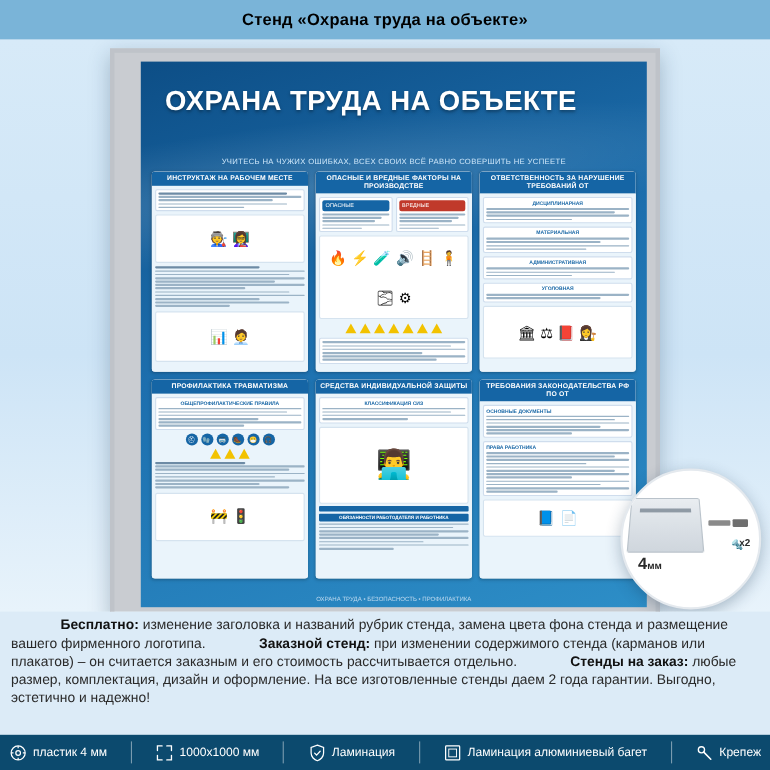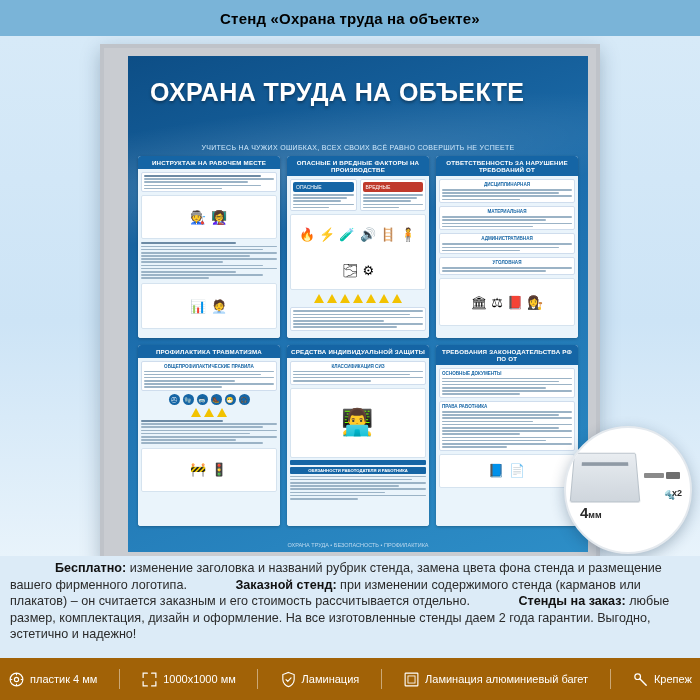--- a/index.html
+++ b/index.html
@@ -160,22 +160,22 @@
   .bolt{ width:14px;height:7px;background:#6f6f6f;border-radius:1px; }
   .bolt.l{ width:20px;height:5px;background:#8a8a8a; }
   
   .desc{
     position:absolute; left:10px; top:560px; width:680px;
     font-size:12.6px; line-height:1.32; color:#2a2a2a;
   }
   .desc b{ color:#111;padding-left:45px; }
   
   .specbar{
-    position:absolute; left:0; bottom:0; width:700px; height:42px;
-    background:#a16207; color:#ffffff;
+    position:absolute; left:0; bottom:0; width:700px; height:32px;
+    background:#0c4a6e; color:#ffffff;
     display:flex; align-items:center; justify-content:space-between;
     padding:0 8px; font-size:11px;
   }
   .spec{ display:flex; align-items:center; gap:5px; white-space:nowrap; }
   .spec .ico{ width:17px; height:17px; display:block; }
   .sep{ width:1px; height:20px; background:rgba(255,255,255,.45); }
 </style>
 </head>
 <body>
 

